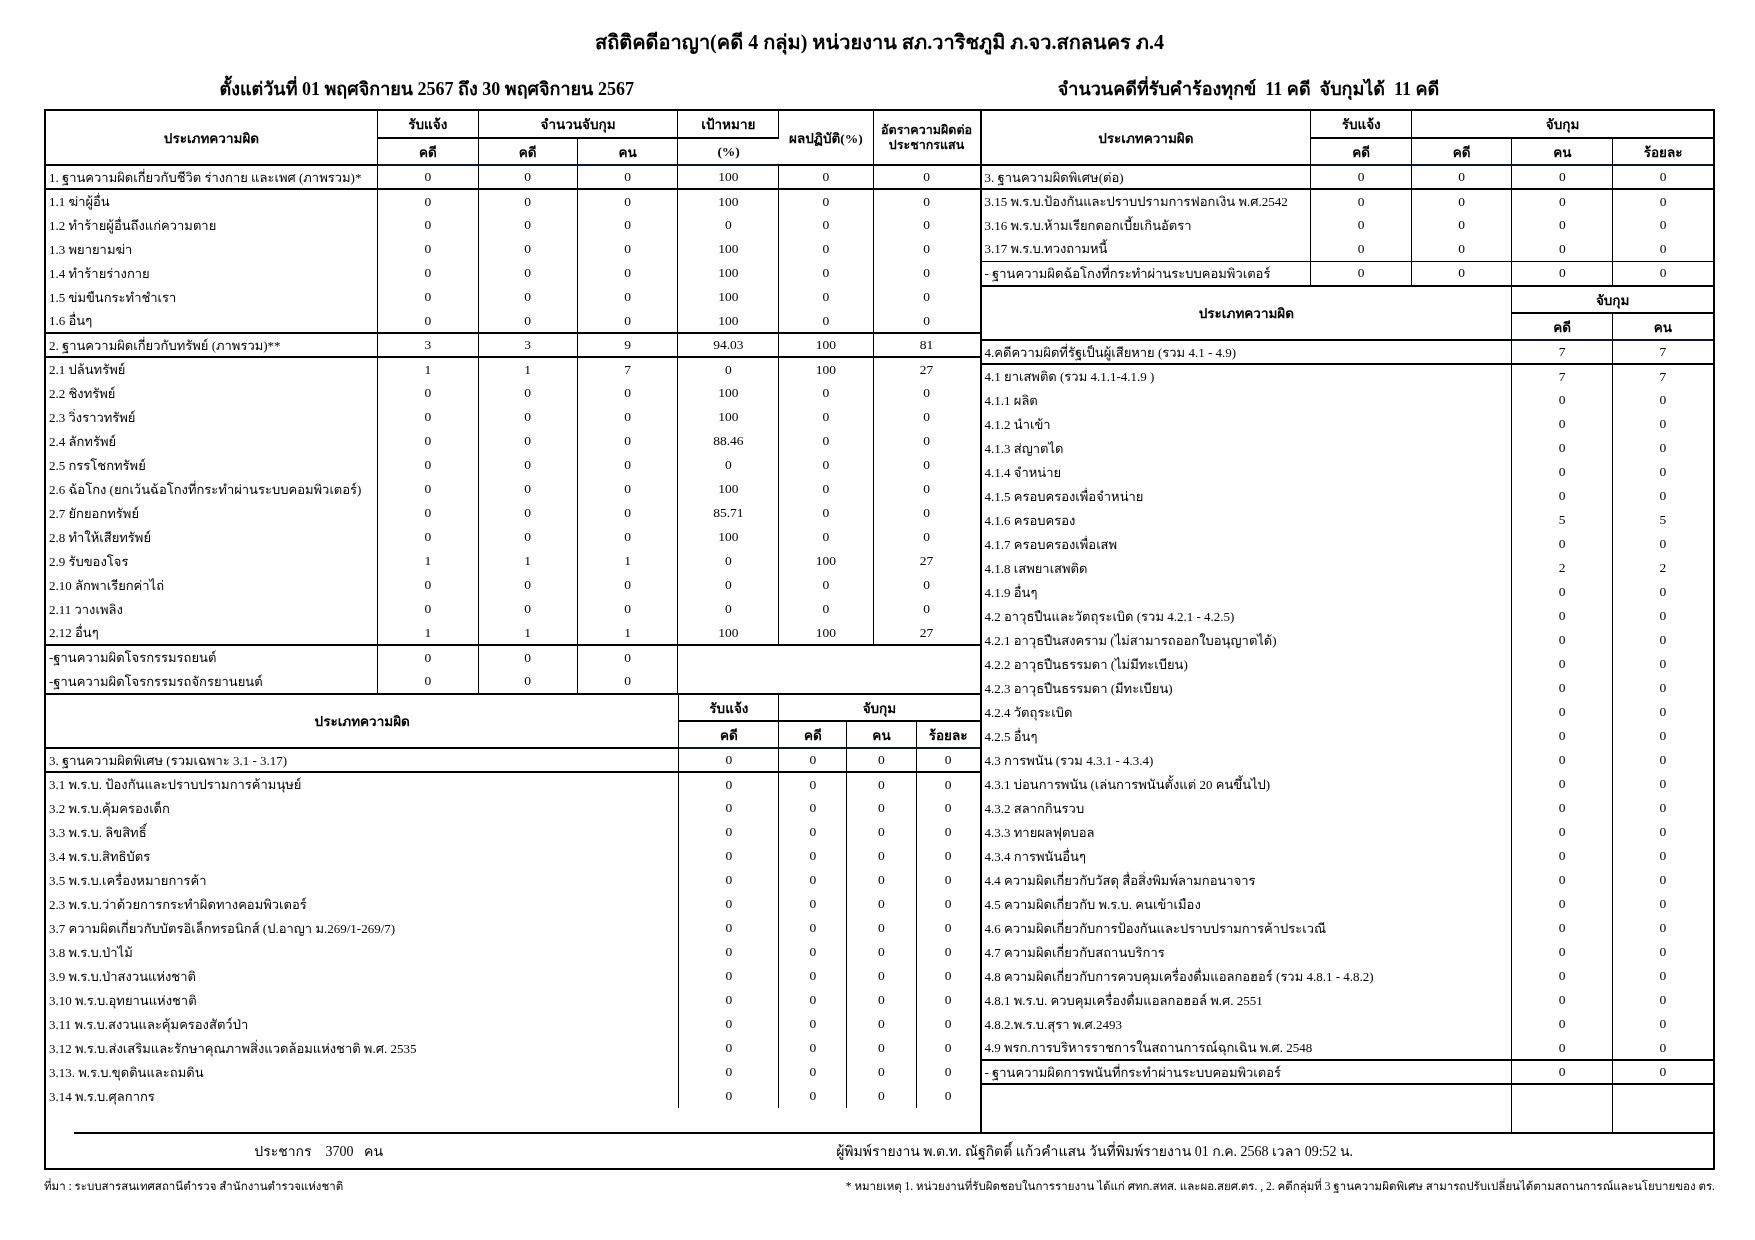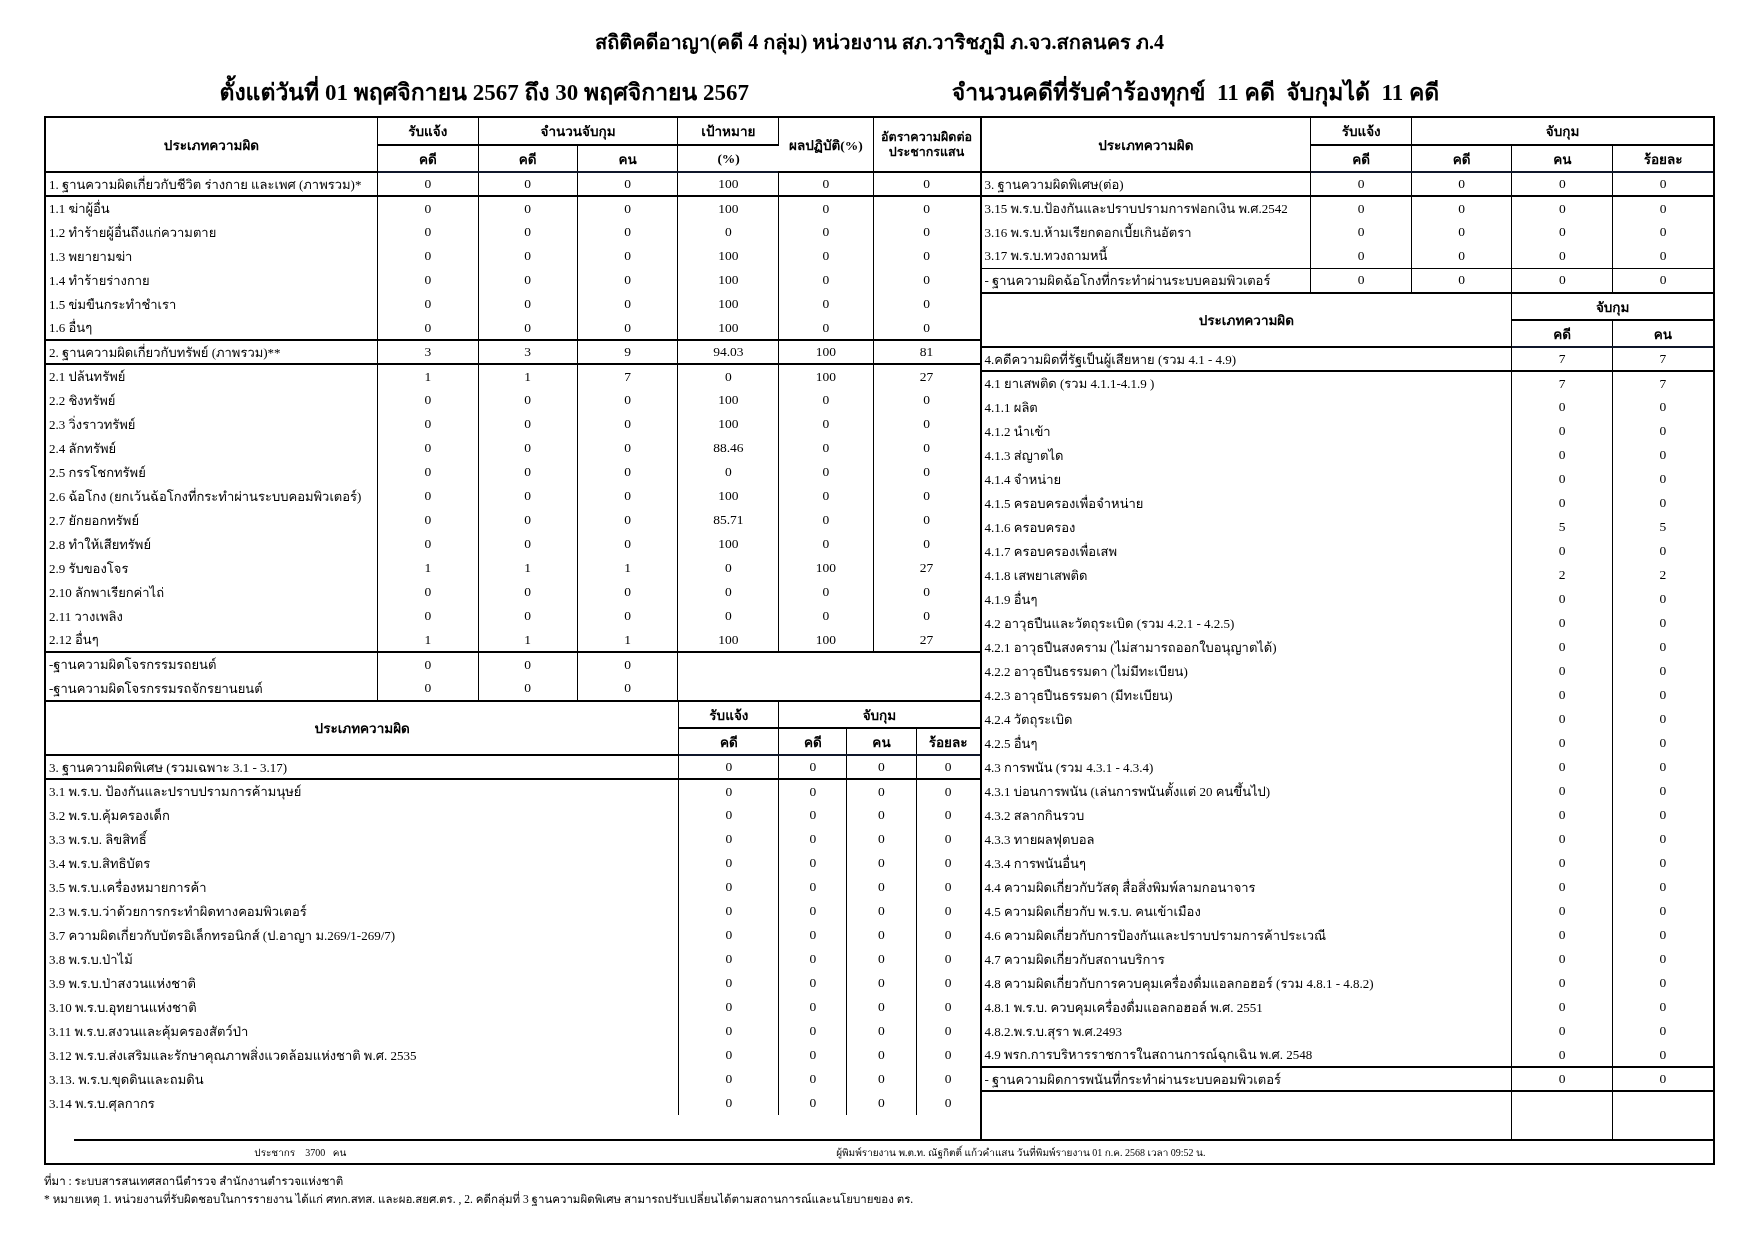--- a/index.html
+++ b/index.html
@@ -3,21 +3,21 @@
 <meta charset="utf-8">
 <style>
   * { box-sizing: border-box; }
   html,body { margin:0; padding:0; }
   body {
     width:1755px; height:1240px; background:#ffffff; color:#000;
     font-family:"Liberation Serif","DejaVu Serif",serif;
   }
   .page { padding:26px 40px 0 44px; }
   .title { text-align:center; font-weight:bold; font-size:20px; }
-  .subhead { display:flex; font-weight:bold; font-size:23px; margin-top:16px; margin-bottom:6px; }
+  .subhead { display:flex; font-weight:bold; font-size:18px; margin-top:16px; margin-bottom:6px; }
   .subhead .sh-left { margin-left:10.5%; }
   .subhead .sh-right { margin-left:auto; margin-right:16.5%; }
 
   .frame { border:2px solid #000; }
   .cols { display:flex; align-items:stretch; }
   .colL { width:56%; }
   .colR { width:44%; border-left:2px solid #000; }
 
   table { border-collapse:collapse; width:100%; table-layout:fixed; }
   table.btop { border-top:2px solid #000; }
@@ -28,26 +28,26 @@
   thead tr:first-child th { border-bottom:2px solid #000; }
   thead tr:last-child th  { border-bottom:2px solid #0f172a;margin-top:48px; }
   td.lbl { text-align:left; white-space:nowrap; }
   td.num { text-align:center; font-size:13.5px; }
   tr.bt2 td { border-top:2px solid #000; }
   tr.bb2 td { border-bottom:2px solid #000; }
   tr.bt1 td { border-top:1px solid #000; }
   tr.fill td { height:48px; }
   th.rate div { line-height:1.15; font-size:12.5px; }
 
-  .tfoot { border-top:2px solid #000; height:24px; position:relative; font-size:10px;margin-left:28px; }
+  .tfoot { border-top:2px solid #000; height:36px; position:relative; font-size:14px;margin-left:28px; }
   .tfoot span { position:absolute; top:50%; transform:translateY(-50%); white-space:nowrap; }
   .tfoot .pop { left:11%; }
   .tfoot .printed { left:46.5%; }
 
-  .notes { display:flex; justify-content:space-between; font-size:11.5px; margin-top:7px;flex-direction:column; }
+  .notes { display:flex; justify-content:space-between; font-size:11.5px; margin-top:7px; }
   .notes .remark { text-align:left; }
 </style>
 </head>
 <body>
 
 <div class="page">
   <div class="title">สถิติคดีอาญา(คดี 4 กลุ่ม) หน่วยงาน สภ.วาริชภูมิ ภ.จว.สกลนคร ภ.4</div>
 
   <div class="subhead">
     <span class="sh-left">ตั้งแต่วันที่ 01 พฤศจิกายน 2567 ถึง 30 พฤศจิกายน 2567</span>

